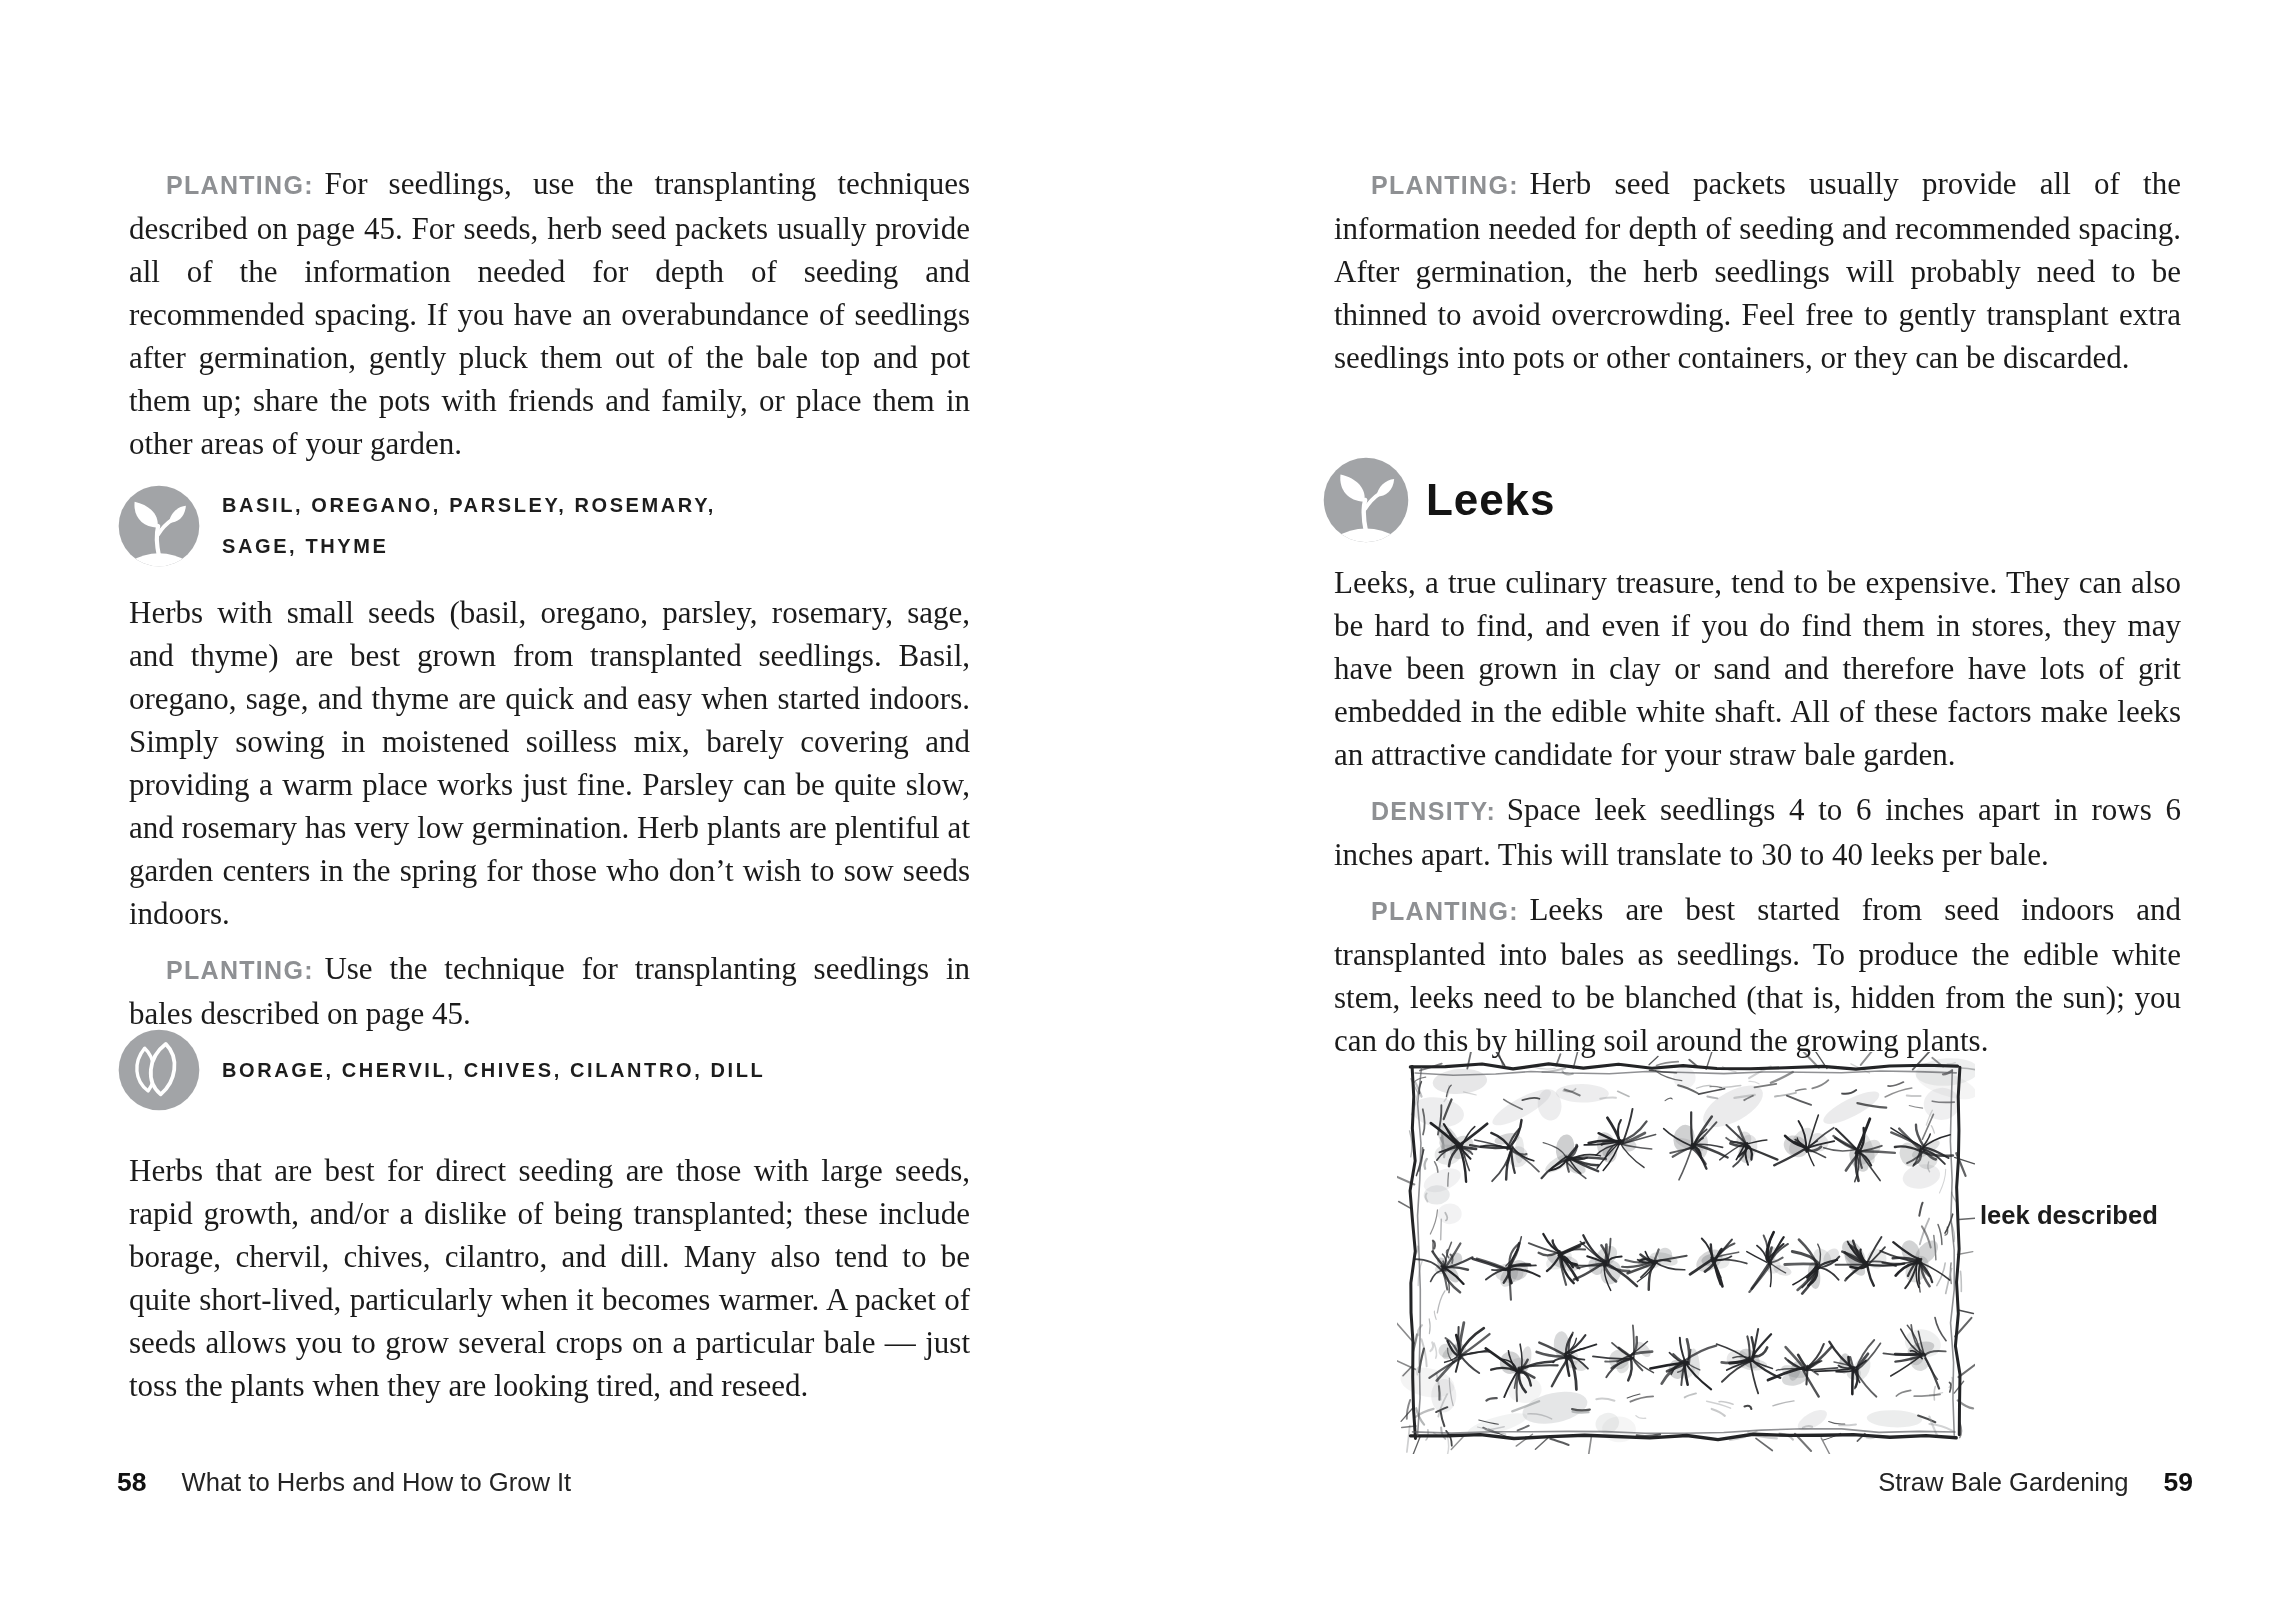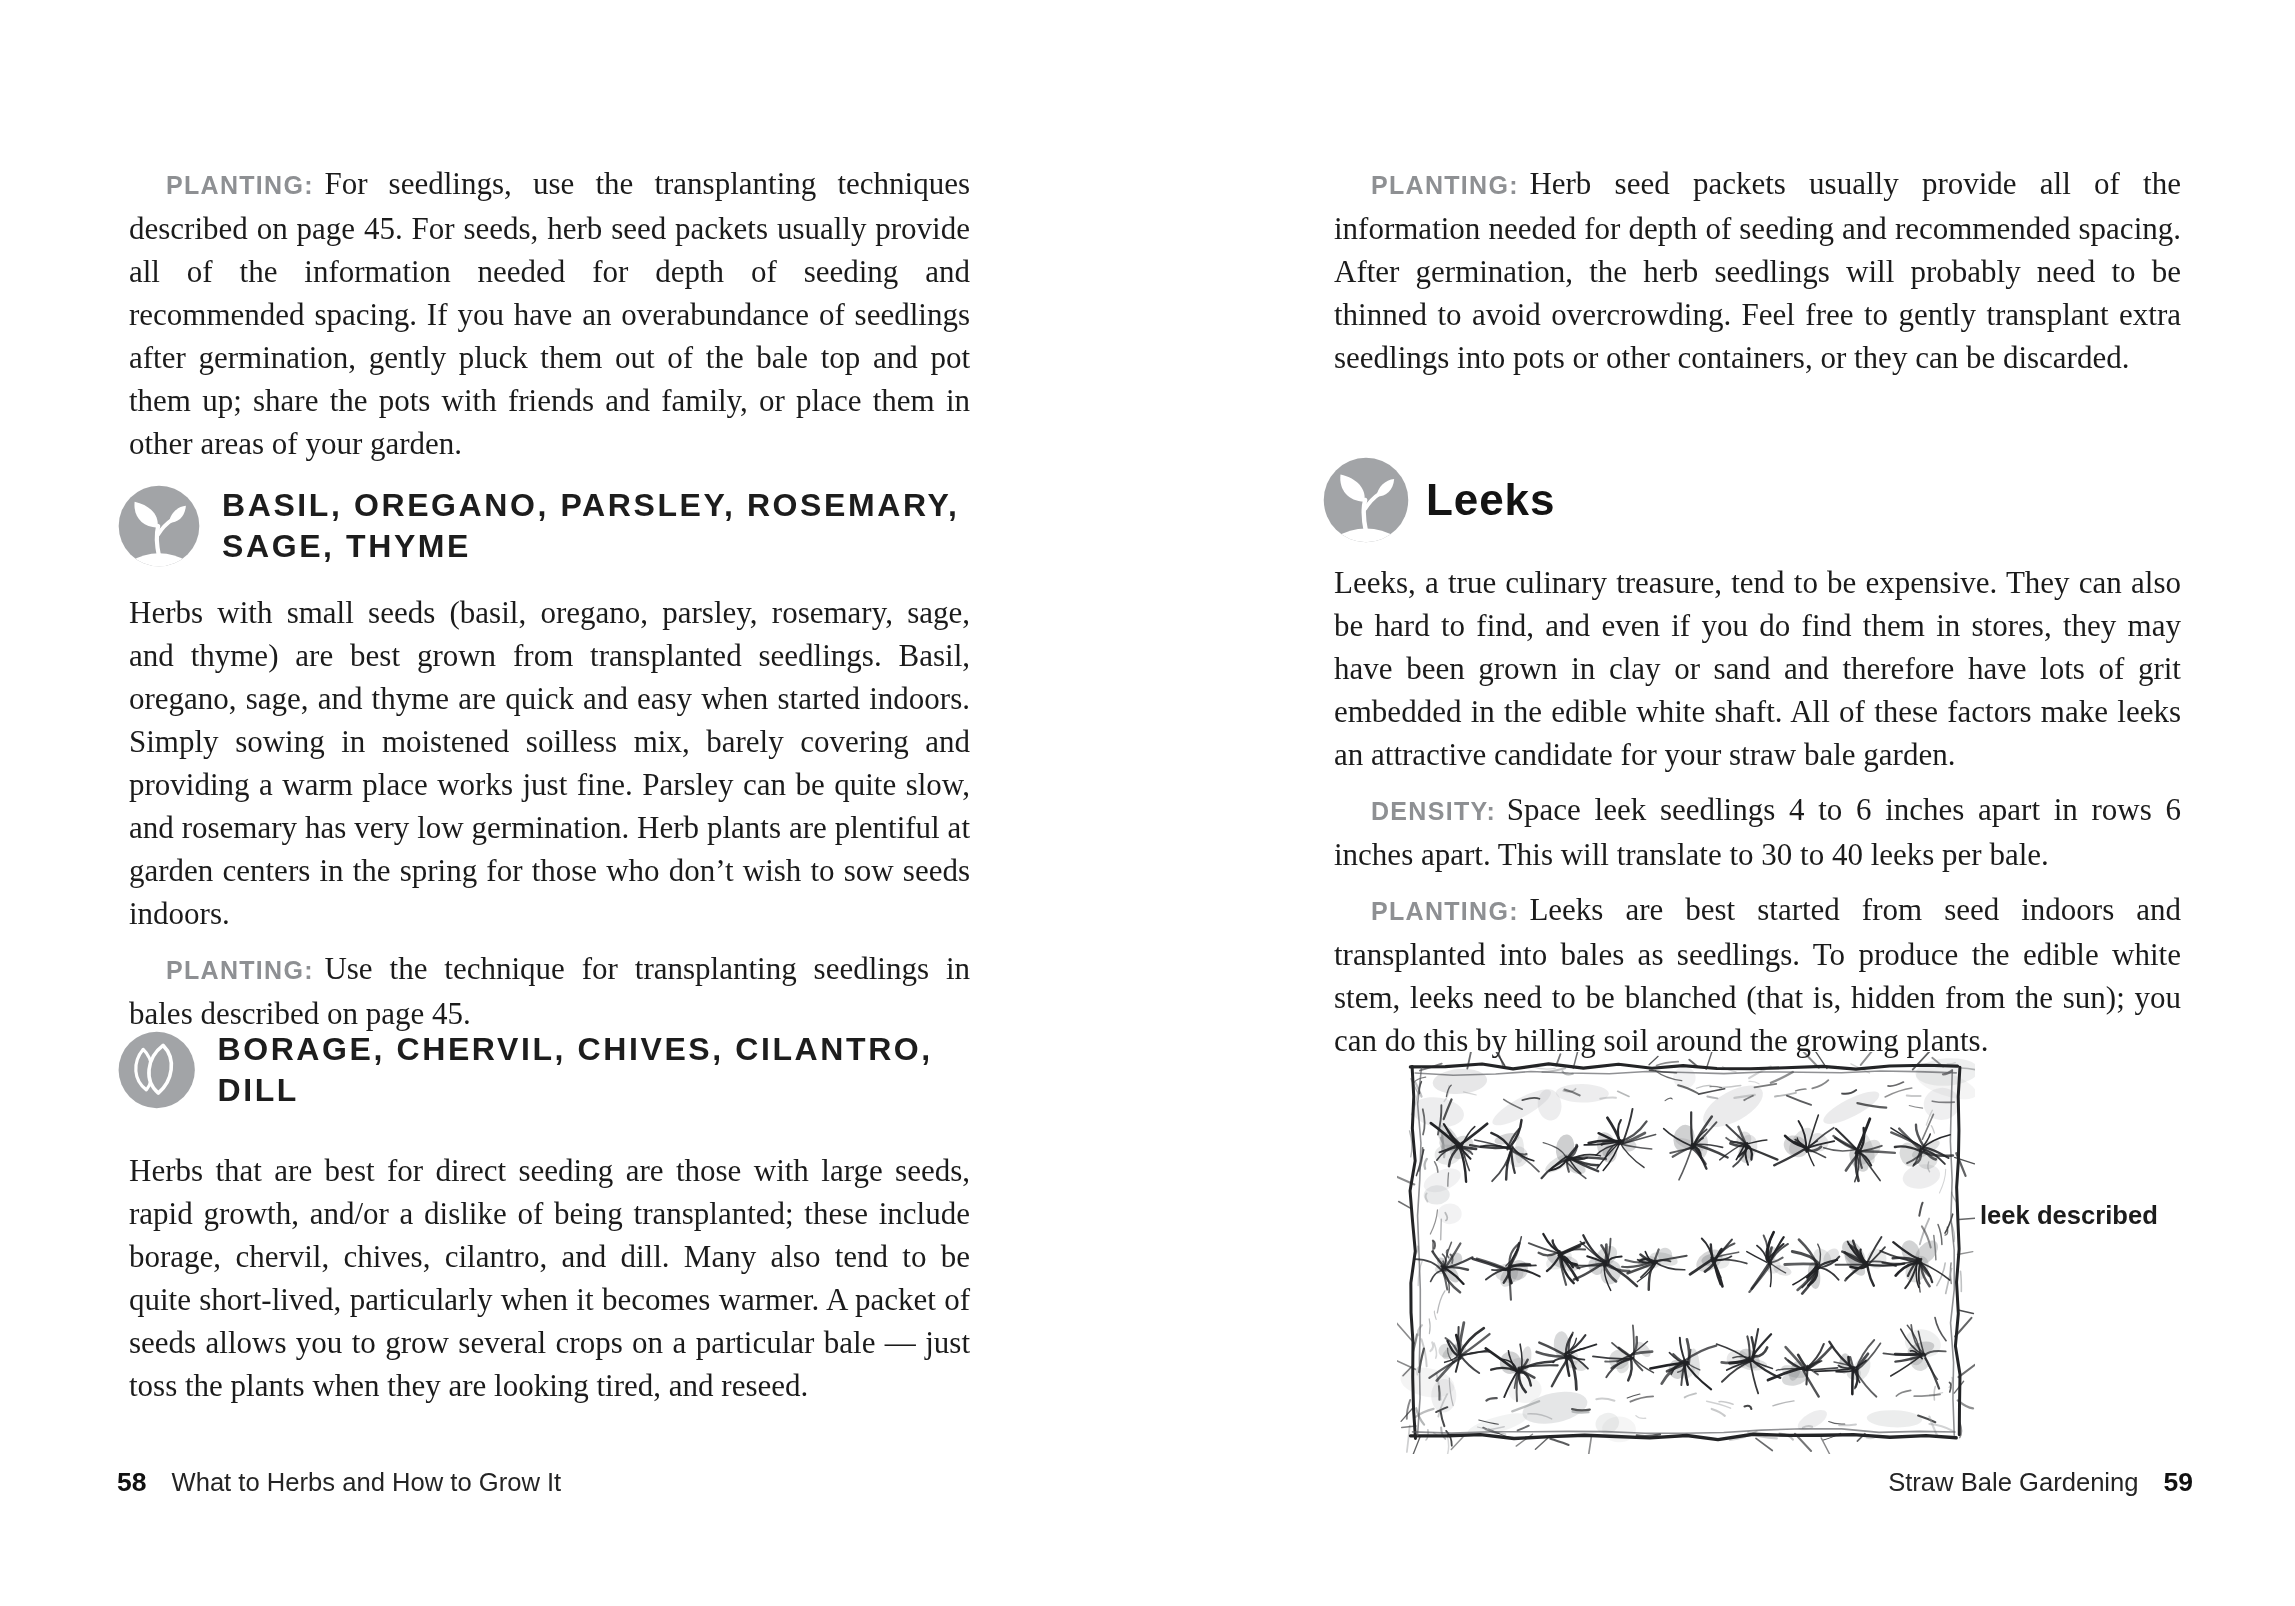--- a/index.html
+++ b/index.html
@@ -14,29 +14,29 @@
   .block{position:absolute;left:0;width:100%;}
   p.body{margin:12px;font-size:31px;line-height:43px;text-align:justify;color:#1b1b1b;}
   p.body.indent{text-indent:37px;}
   .inline-label{
     font-family:"Liberation Sans",sans-serif;font-weight:bold;
     font-size:25px;letter-spacing:1.3px;color:#8e9093;margin-right:10.6px;
   }
   .section-head{display:flex;align-items:center;gap:21px;}
   .head-text{
     font-family:"Liberation Sans",sans-serif;font-weight:bold;
-    font-size:32px;letter-spacing:2.6px;line-height:41px;color:#1d1d1d;
+    font-size:20px;letter-spacing:2.6px;line-height:41px;color:#1d1d1d;
   }
   .leeks-head-text{
     font-family:"Liberation Sans",sans-serif;font-weight:bold;
     font-size:44px;letter-spacing:0.9px;color:#141414;
   }
   .footer{
     position:absolute;font-family:"Liberation Sans",sans-serif;
-    font-size:25.6px;color:#242424;display:flex;gap:25px;align-items:baseline;
+    font-size:25.6px;color:#242424;display:flex;gap:35px;align-items:baseline;
   }
   .footer.right{right:0;justify-content:flex-end;}
   .page-num{font-weight:bold;font-size:26.5px;color:#111;}
   .caption{
     position:absolute;font-family:"Liberation Sans",sans-serif;
     font-weight:bold;font-size:25.6px;color:#1c1c1c;white-space:nowrap;
   }
   .illustration{position:absolute;}
 </style>
 </head>

